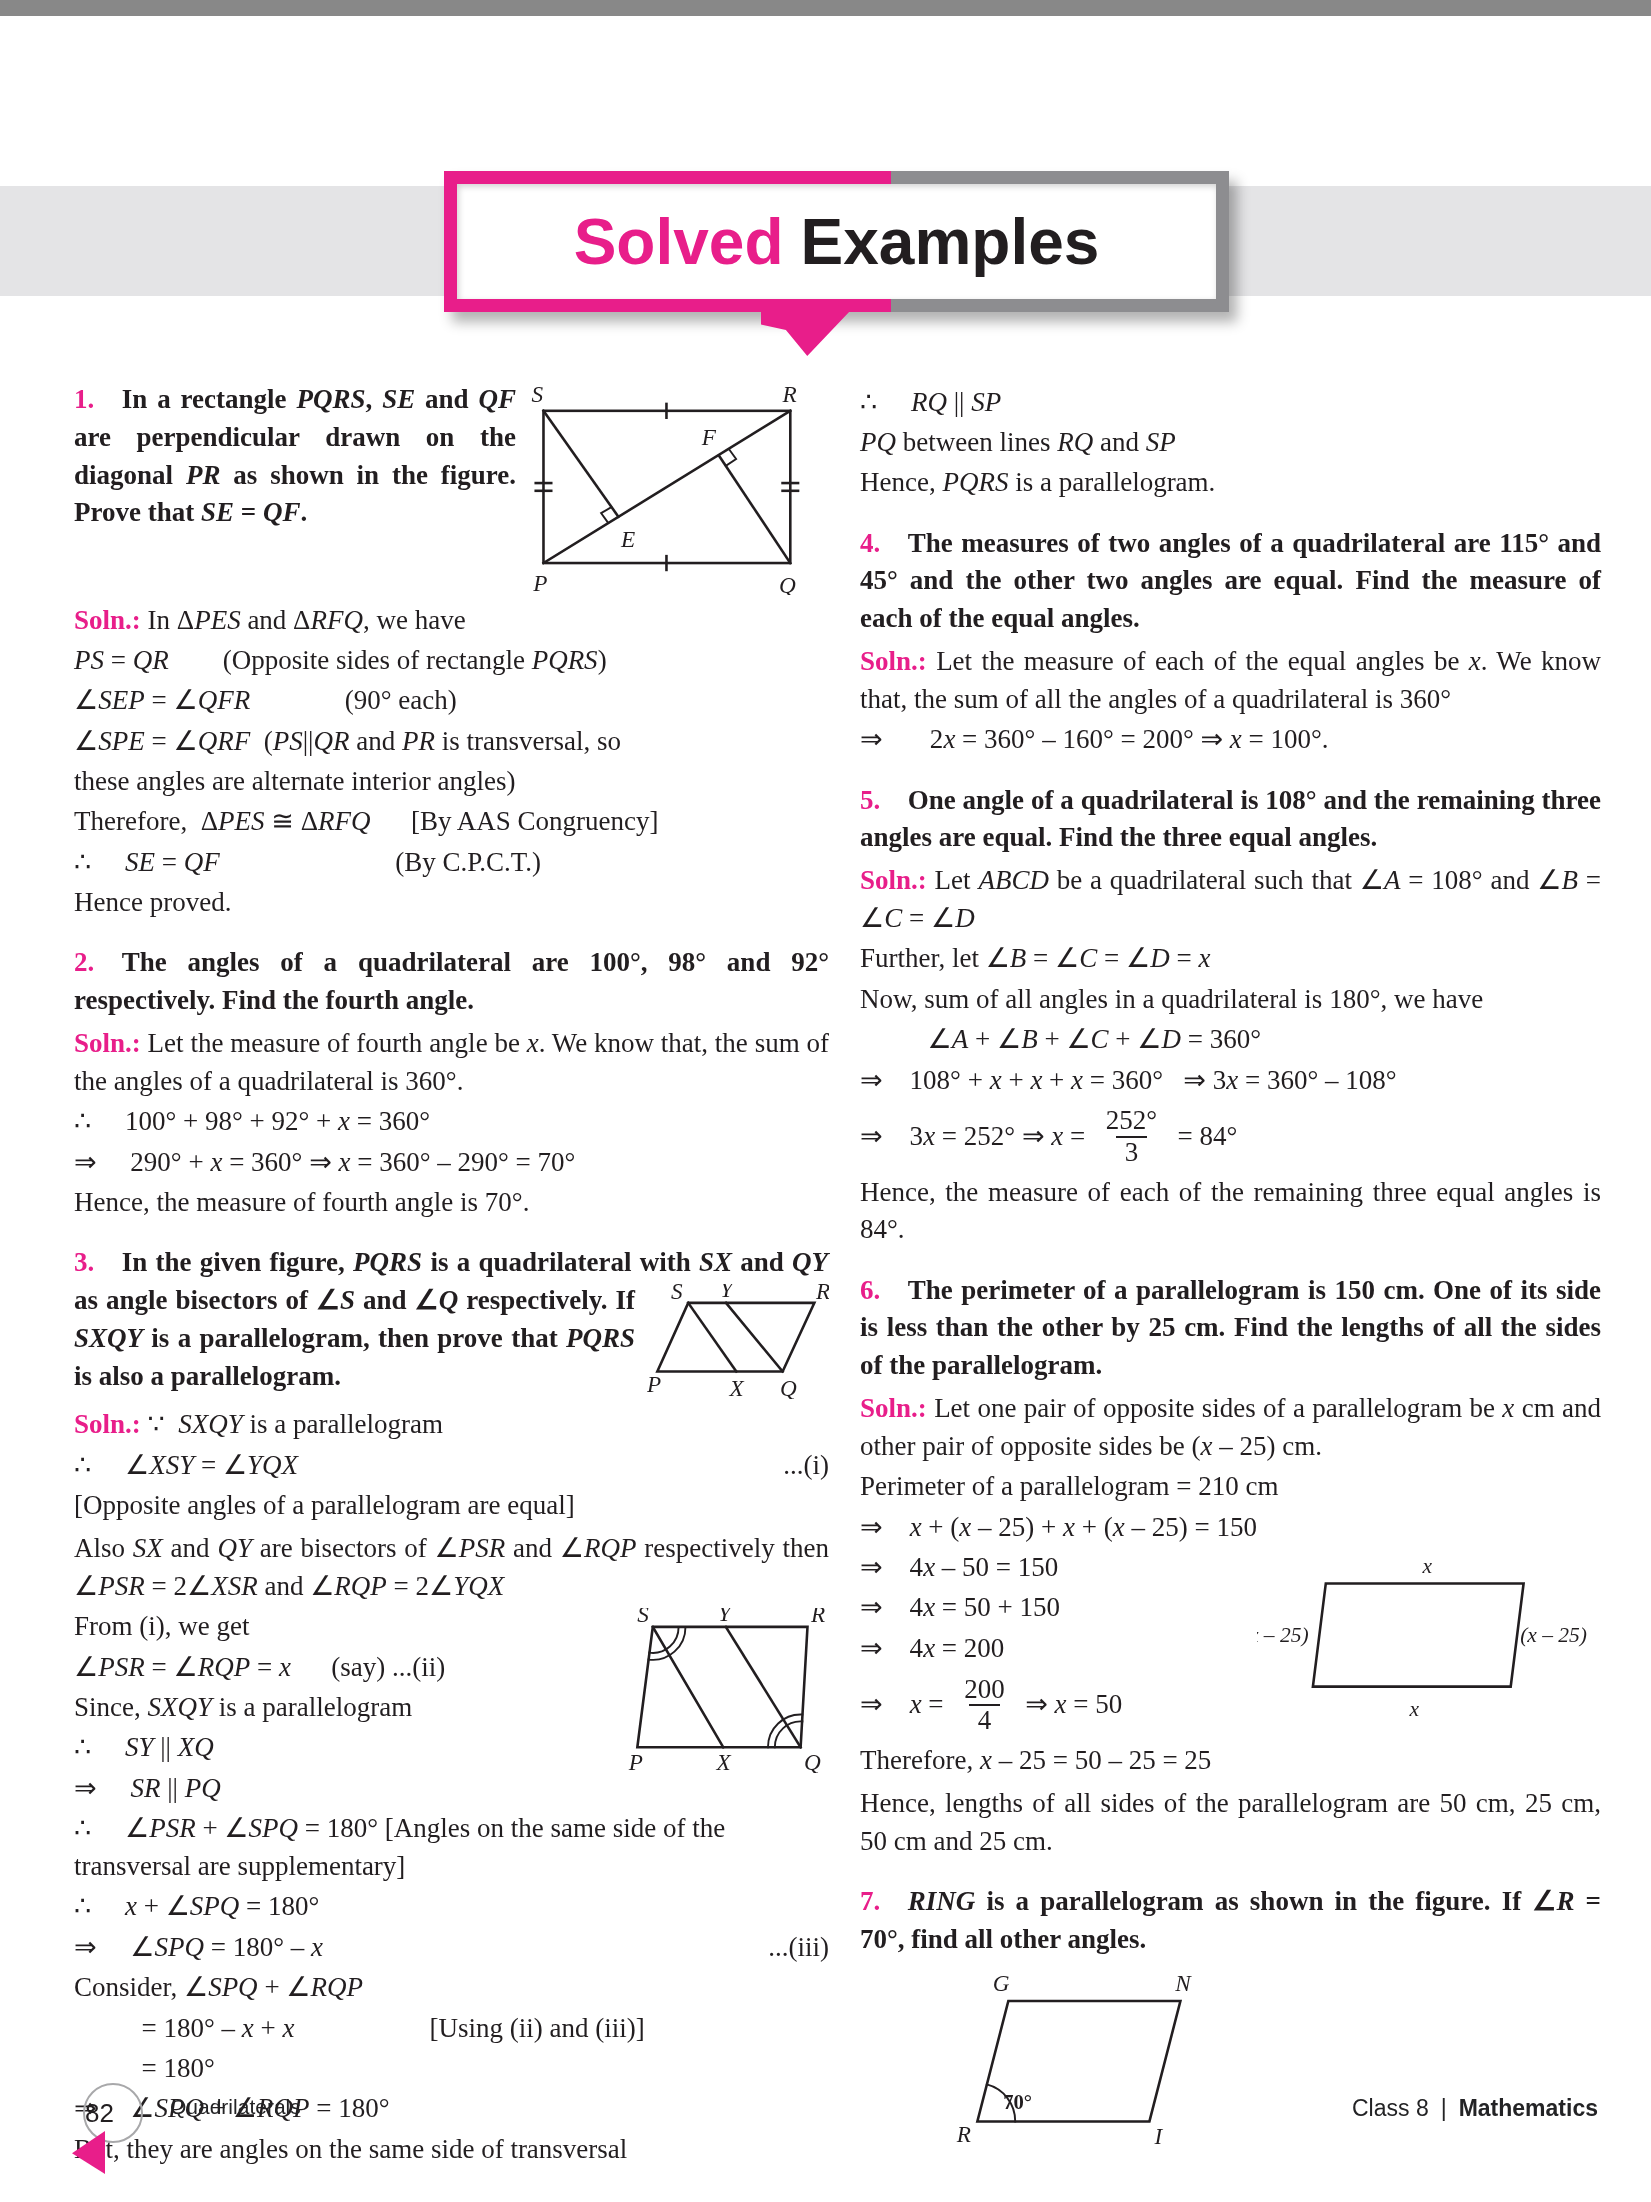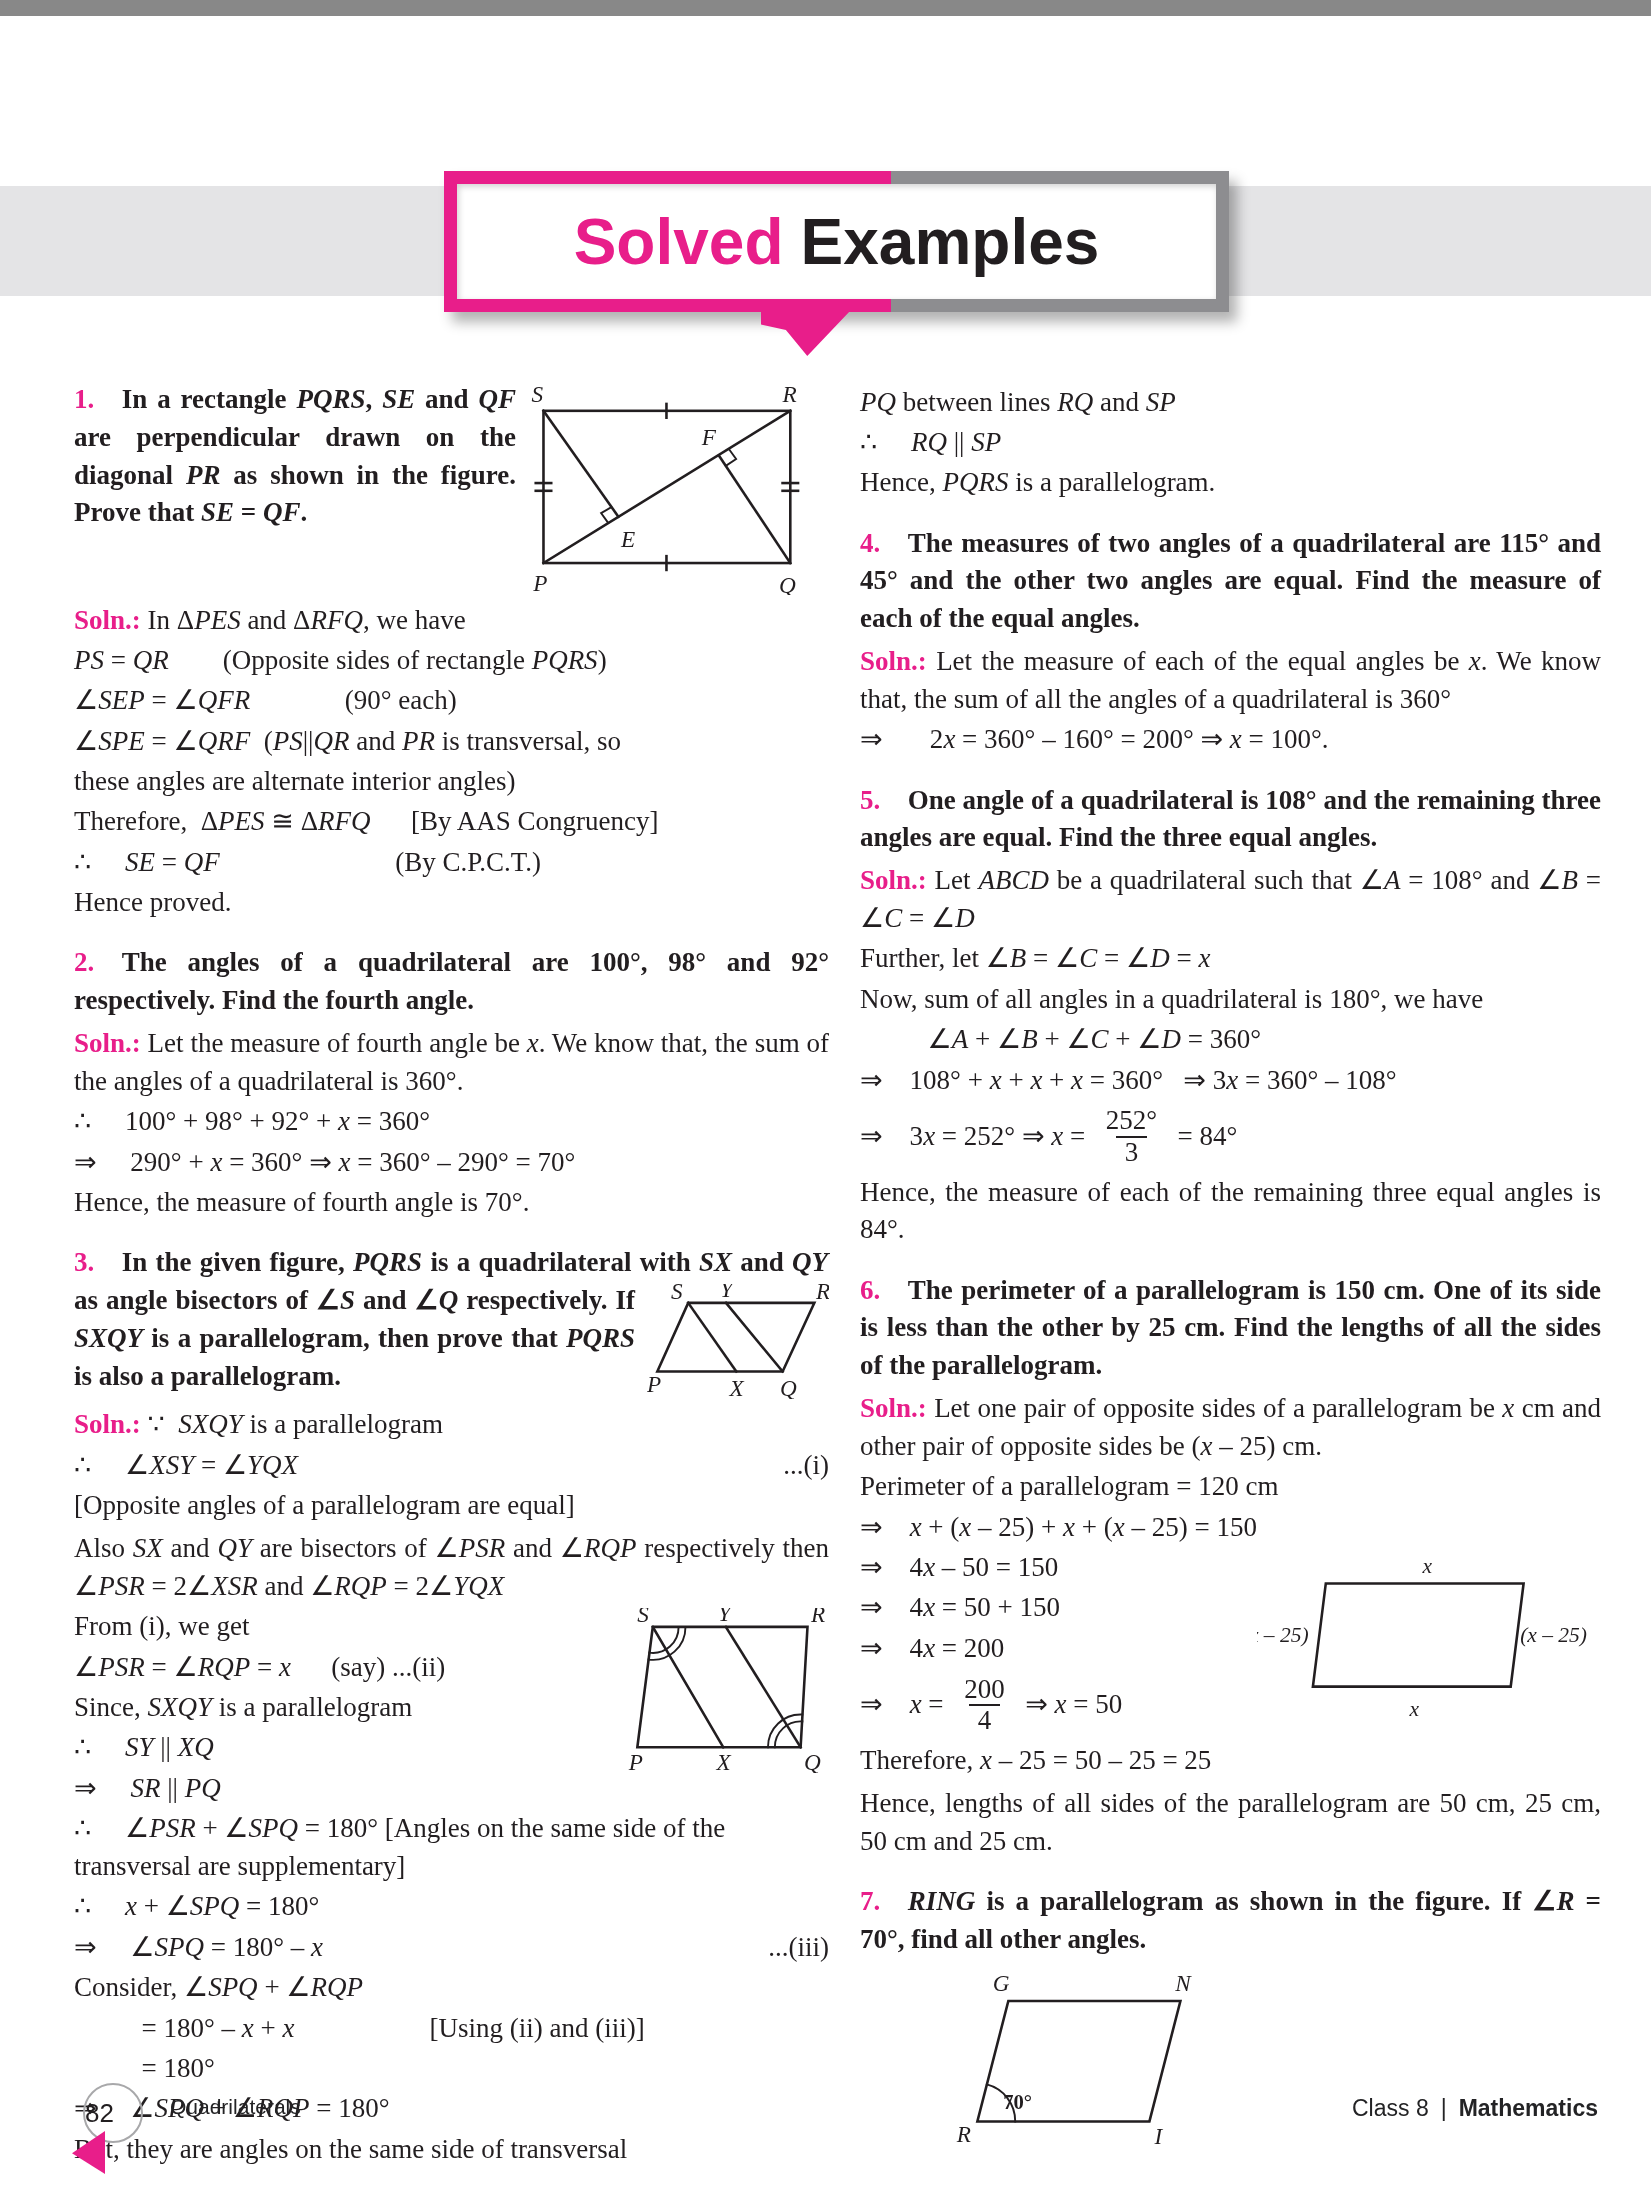--- a/index.html
+++ b/index.html
@@ -206,22 +206,22 @@
           <div class="eql">⇒&nbsp;&nbsp;&nbsp;&nbsp;&nbsp;∠<i>SPQ</i> + ∠<i>RQP</i> = 180°</div>
           <div class="eql">But, they are angles on the same side of transversal</div>
         </div>
       </div>
 
     </div>
 
     <div class="col col-right">
 
       <div>
+        <div class="eql">∴&nbsp;&nbsp;&nbsp;&nbsp;&nbsp;<i>RQ</i> || <i>SP</i></div>
         <div class="eql"><i>PQ</i> between lines <i>RQ</i> and <i>SP</i></div>
-        <div class="eql">∴&nbsp;&nbsp;&nbsp;&nbsp;&nbsp;<i>RQ</i> || <i>SP</i></div>
         <div class="eql">Hence, <i>PQRS</i> is a parallelogram.</div>
       </div>
 
       <div class="prob">
         <div class="stmt">
           <span class="pnum">4.</span><span>The measures of two angles of a quadrilateral are 115° and 45° and the other two angles are equal. Find the measure of each of the equal angles.</span>
         </div>
         <div class="soln">
           <p class="spara">
             <span class="slab">Soln.:</span>
@@ -258,21 +258,21 @@
 
       <div class="prob">
         <div class="stmt">
           <span class="pnum">6.</span><span>The perimeter of a parallelogram is 150 cm. One of its side is less than the other by 25 cm. Find the lengths of all the sides of the parallelogram.</span>
         </div>
         <div class="soln">
           <p class="spara">
             <span class="slab">Soln.:</span>
             <span>Let one pair of opposite sides of a parallelogram be <i>x</i> cm and other pair of opposite sides be (<i>x</i> – 25) cm.</span>
           </p>
-          <div class="eql">Perimeter of a parallelogram = 120 cm</div>
+          <div class="eql">Perimeter of a parallelogram = 210 cm</div>
           <div class="eql">⇒&nbsp;&nbsp;&nbsp;&nbsp;<i>x</i> + (<i>x</i> – 25) + <i>x</i> + (<i>x</i> – 25) = 150</div>
           <div class="fblock">
             <svg class="fig" width="344" height="179" viewBox="0 0 400 208" style="font-size:31px">
               <g class="st">
                 <polygon points="80,40 310,40 295,160 65,160"></polygon>
               </g>
               <text class="small" x="198" y="28" text-anchor="middle">x</text>
               <text class="small" x="183" y="194" text-anchor="middle">x</text>
               <text class="small" x="60" y="108" text-anchor="end">(x – 25)</text>
               <text class="small" x="306" y="108">(x – 25)</text>

